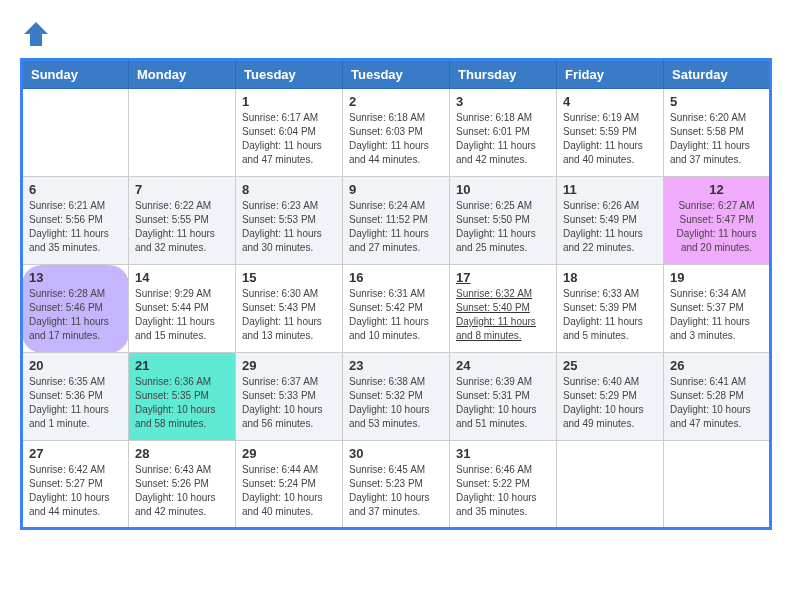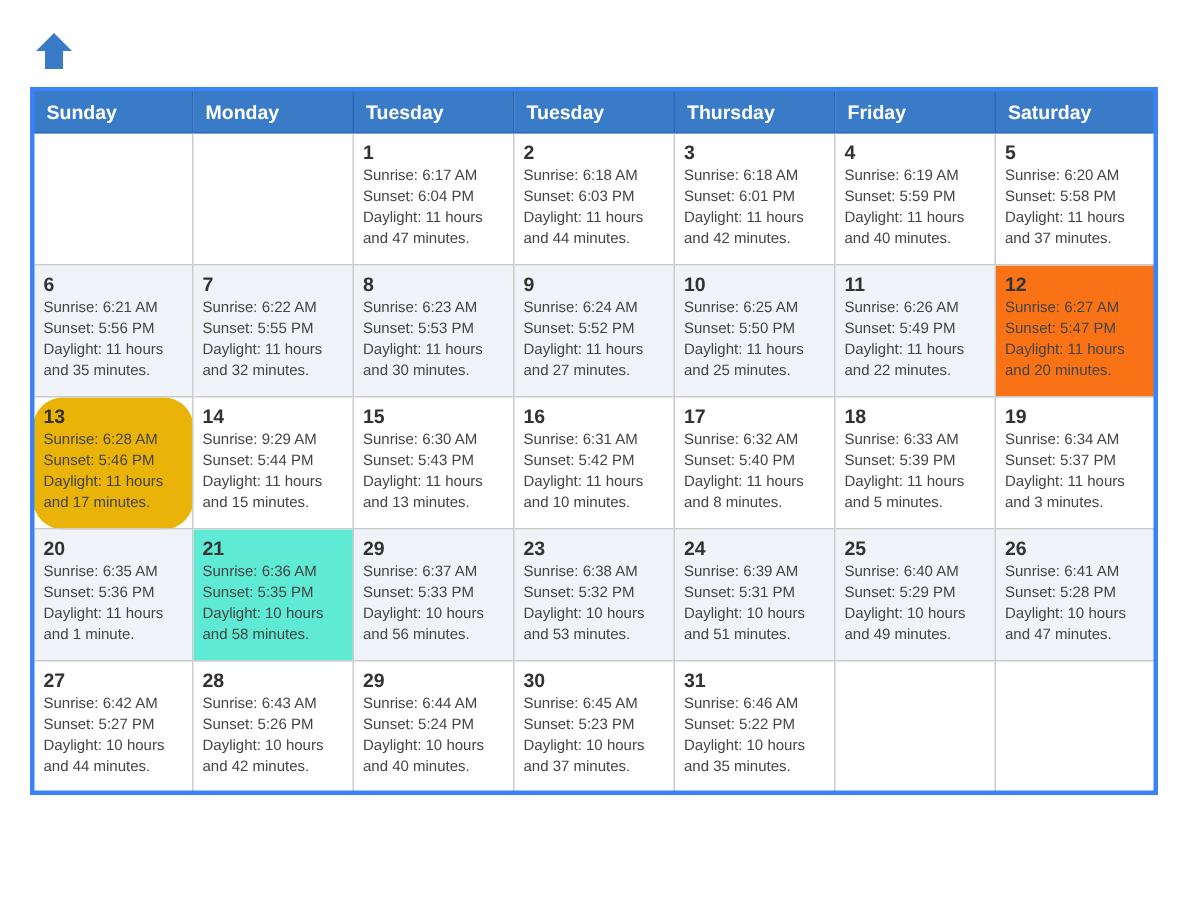--- a/index.html
+++ b/index.html
@@ -168,44 +168,44 @@
         </td>
         <td style="background-color: rgb(240, 244, 248);">
           <span class="day-number">8</span>
           <div class="day-info">Sunrise: 6:23 AM
 Sunset: 5:53 PM
 Daylight: 11 hours and 30 minutes.</div>
         </td>
         <td style="background-color: rgb(240, 244, 248);">
           <span class="day-number">9</span>
           <div class="day-info">Sunrise: 6:24 AM
-Sunset: 5:52 PM
+Sunset: 11:52 PM
 Daylight: 11 hours and 27 minutes.</div>
         </td>
         <td style="background-color: rgb(240, 244, 248); margin-top: 45px;">
           <span class="day-number">10</span>
           <div class="day-info">Sunrise: 6:25 AM
 Sunset: 5:50 PM
 Daylight: 11 hours and 25 minutes.</div>
         </td>
         <td style="background-color: rgb(240, 244, 248);">
           <span class="day-number">11</span>
           <div class="day-info">Sunrise: 6:26 AM
 Sunset: 5:49 PM
 Daylight: 11 hours and 22 minutes.</div>
         </td>
-        <td style="background-color: #f97316;">
+        <td style="background-color: #f0abfc; text-align: center;">
           <span class="day-number">12</span>
           <div class="day-info">Sunrise: 6:27 AM
 Sunset: 5:47 PM
 Daylight: 11 hours and 20 minutes.</div>
         </td>
       </tr>
       <tr>
-        <td style="background-color: #eab308; border-radius: 20px;">
+        <td style="background-color: #c4b5fd; border-radius: 20px;">
           <span class="day-number">13</span>
           <div class="day-info">Sunrise: 6:28 AM
 Sunset: 5:46 PM
 Daylight: 11 hours and 17 minutes.</div>
         </td>
         <td style="background-color: rgb(255, 255, 255);">
           <span class="day-number">14</span>
           <div class="day-info">Sunrise: 9:29 AM
 Sunset: 5:44 PM
 Daylight: 11 hours and 15 minutes.</div>
@@ -215,21 +215,21 @@
           <div class="day-info">Sunrise: 6:30 AM
 Sunset: 5:43 PM
 Daylight: 11 hours and 13 minutes.</div>
         </td>
         <td style="background-color: rgb(255, 255, 255);">
           <span class="day-number">16</span>
           <div class="day-info">Sunrise: 6:31 AM
 Sunset: 5:42 PM
 Daylight: 11 hours and 10 minutes.</div>
         </td>
-        <td style="background-color: rgb(255, 255, 255);">
+        <td style="background-color: rgb(255, 255, 255); text-decoration: underline;">
           <span class="day-number">17</span>
           <div class="day-info">Sunrise: 6:32 AM
 Sunset: 5:40 PM
 Daylight: 11 hours and 8 minutes.</div>
         </td>
         <td style="background-color: rgb(255, 255, 255);">
           <span class="day-number">18</span>
           <div class="day-info">Sunrise: 6:33 AM
 Sunset: 5:39 PM
 Daylight: 11 hours and 5 minutes.</div>

